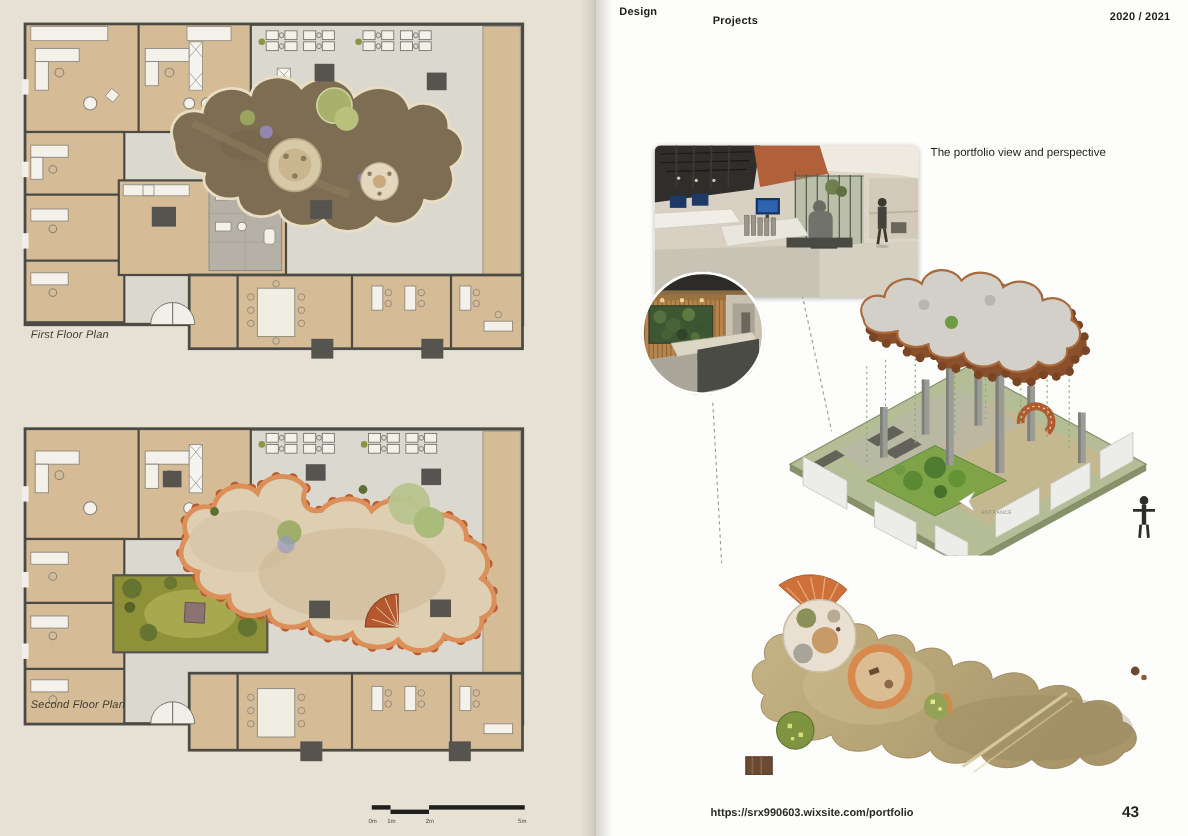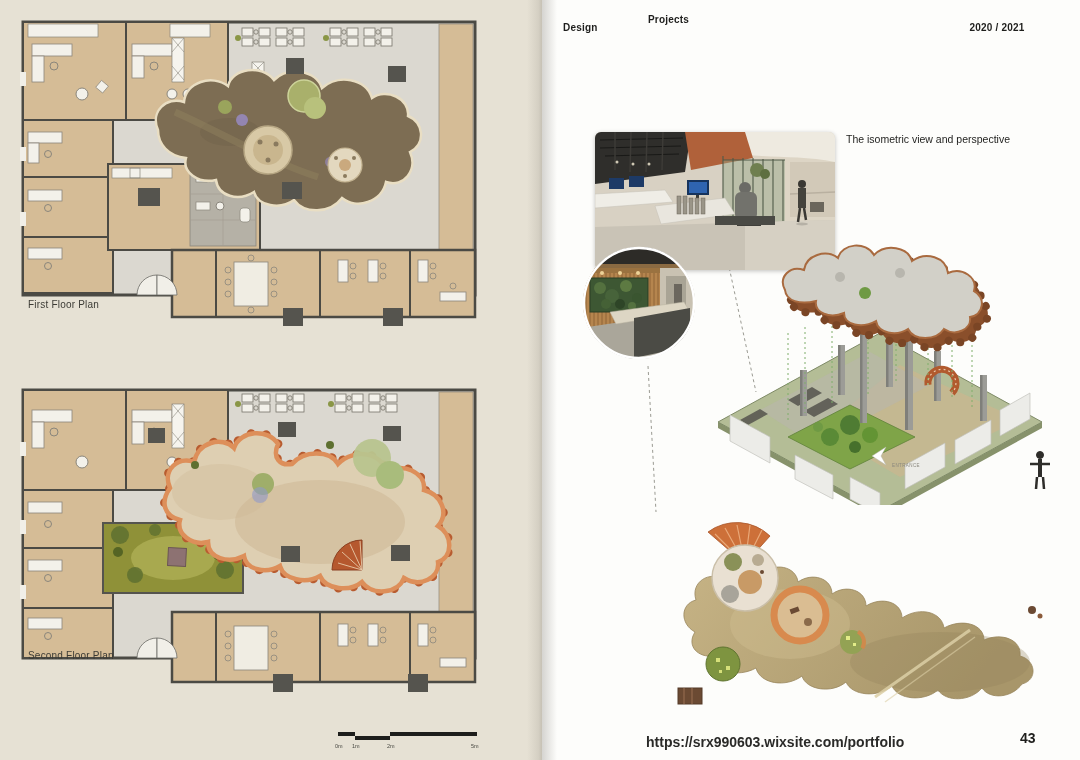--- a/index.html
+++ b/index.html
@@ -3,24 +3,24 @@
 <meta charset="utf-8">
 <style>
   html,body{margin:0;padding:0;}
   body{width:1080px;height:760px;position:relative;overflow:hidden;
        font-family:"Liberation Sans", sans-serif;background:#fff;}
   .abs{position:absolute;}
   .page-left{left:0;top:0;width:542px;height:760px;background:#e6e1d4;}
   .page-right{left:542px;top:0;width:538px;height:760px;background:#fdfdfb;}
   .spine{left:527px;top:0;width:30px;height:760px;pointer-events:none;
          background:linear-gradient(to right, rgba(0,0,0,0) 0%, rgba(60,55,45,.10) 38%, rgba(60,55,45,.20) 52%, rgba(0,0,0,0) 100%);}
-  .plan-label{font-size:10px;color:#3c3b35;letter-spacing:.2px;}
+  .plan-label{font-size:10px;color:#3c3b35;letter-spacing:.2px;font-style:italic;}
   .hdr{font-size:10px;font-weight:bold;color:#1e1e1c;letter-spacing:.2px;}
   .annot{font-size:10.5px;color:#1e1e1c;}
-  .url{font-size:14px;font-weight:bold;color:#2a2a28;}
+  .url{font-size:10px;font-weight:bold;color:#2a2a28;}
   .pagenum{font-size:14px;font-weight:bold;color:#1e1e1c;}
   .photo1{border-radius:6px;overflow:hidden;box-shadow:0 1px 4px rgba(0,0,0,.25);}
   .dash-overlay{pointer-events:none;}
   svg{display:block;}
 </style>
 </head>
 <body>
 
 <div class="abs page-left"></div>
 
@@ -304,42 +304,42 @@
   <g fill="#55544e">
     <rect x="128" y="48" width="17" height="15"></rect>
       <rect x="258" y="42" width="18" height="15"></rect>
       <rect x="363" y="46" width="18" height="15"></rect>
     <rect x="261" y="166" width="19" height="16"></rect>
       <rect x="371" y="165" width="19" height="16"></rect>
     <rect x="253" y="294" width="20" height="18"></rect>
       <rect x="388" y="294" width="20" height="18"></rect>
   </g>
 </svg>
-<div class="abs plan-label" style="left:28px;top:650px;">Second Floor Plan</div>
+<div class="abs plan-label" style="left:28px;top:636px;">Second Floor Plan</div>
 
 <svg class="abs" style="left:333px;top:726px;" width="150" height="26" viewBox="0 0 150 26">
   <rect x="5" y="6" width="17" height="4" fill="#1e1e1c"></rect>
   <rect x="22" y="10" width="35" height="4" fill="#1e1e1c"></rect>
   <rect x="57" y="6" width="87" height="4" fill="#1e1e1c"></rect>
   <g font-size="5.5" fill="#4a4a44" font-family="Liberation Sans, sans-serif">
     <text x="2" y="22">0m</text>
     <text x="19" y="22">1m</text>
     <text x="54" y="22">2m</text>
     <text x="138" y="22">5m</text>
   </g>
 </svg>
 
 <div class="abs page-right"></div>
 <div class="abs spine"></div>
 
-<div class="abs hdr" style="left:563px;top:22px;">Design</div>
+<div class="abs hdr" style="left:563px;top:6px;">Design</div>
 <div class="abs hdr" style="left:648px;top:14px;">Projects</div>
-<div class="abs hdr" style="left:930px;top:22px;width:134px;text-align:center;">2020 / 2021</div>
-
-<div class="abs annot" style="left:846px;top:133px;">The isometric view and perspective</div>
+<div class="abs hdr" style="left:930px;top:10px;width:134px;text-align:right;">2020 / 2021</div>
+
+<div class="abs annot" style="left:846px;top:133px;">The portfolio view and perspective</div>
 
 <svg class="abs dash-overlay" style="left:540px;top:0;" width="540" height="760" viewBox="0 0 540 760">
   <line x1="108" y1="366" x2="116" y2="512" stroke="#9a9a92" stroke-width="1" stroke-dasharray="3,3"></line>
   <line x1="188" y1="262" x2="216" y2="392" stroke="#9a9a92" stroke-width="1" stroke-dasharray="3,3"></line>
 </svg>
 
 <div class="abs photo1" style="left:595px;top:132px;width:240px;height:138px;">
 <svg width="240" height="138" viewBox="0 0 240 138">
   <rect x="0" y="0" width="240" height="138" fill="#d8d1c3"></rect>
   <rect x="130" y="20" width="110" height="80" fill="#ddd5c5"></rect>

